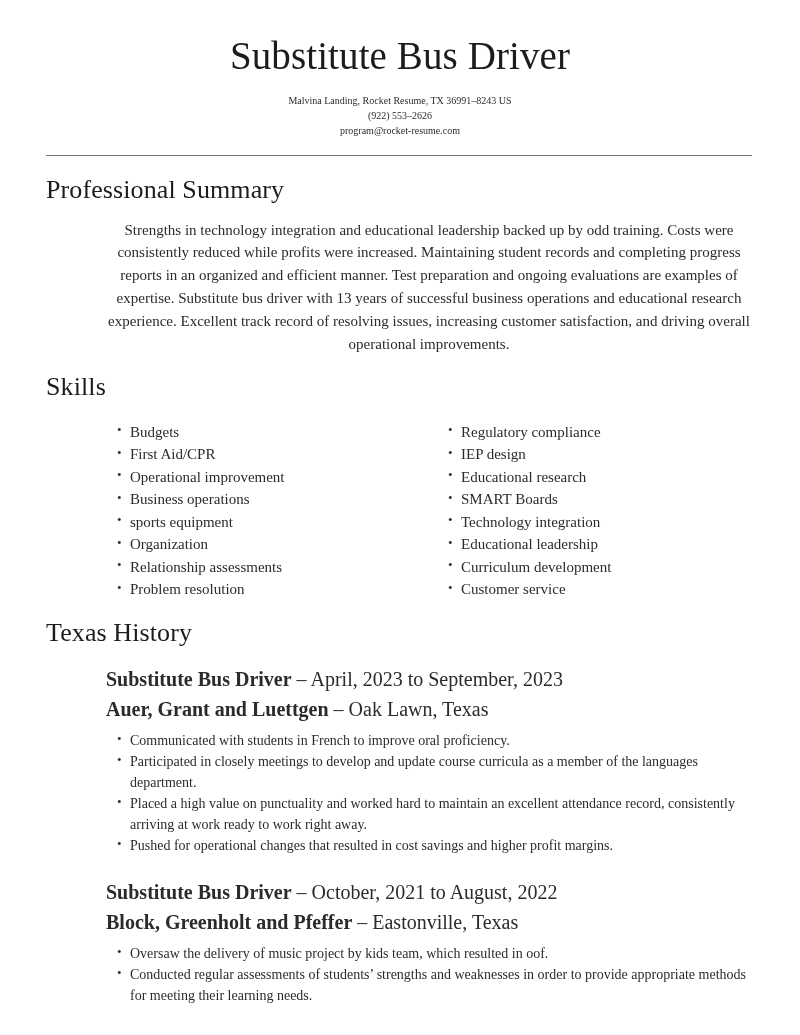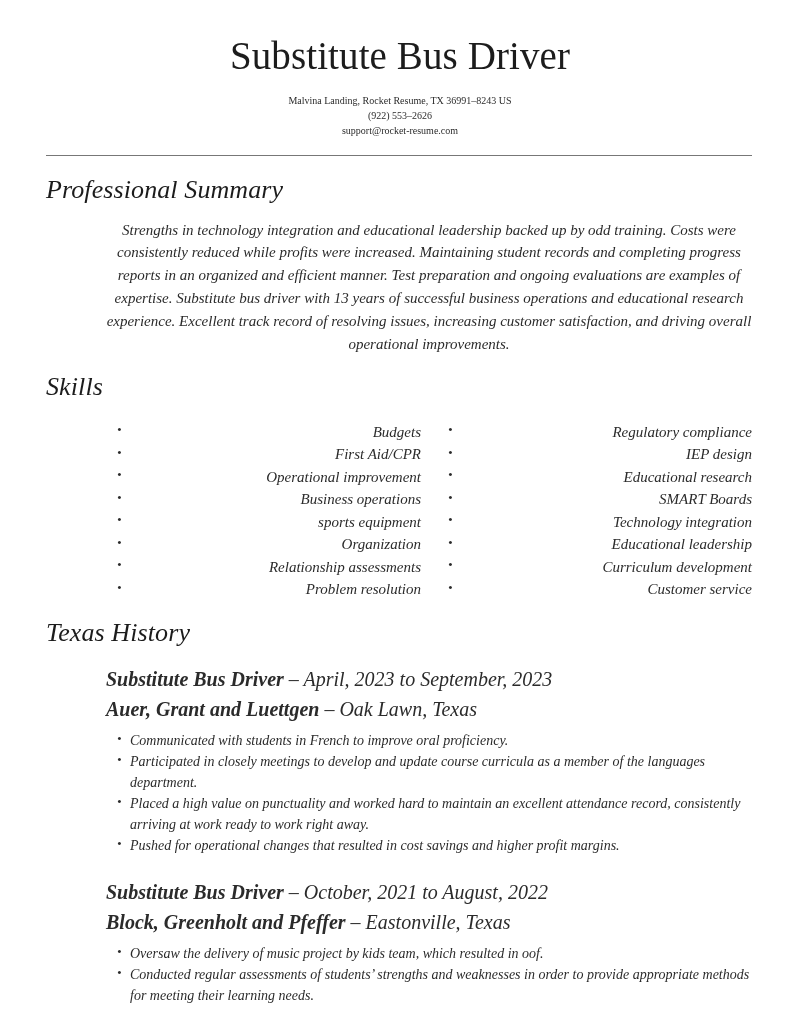--- a/index.html
+++ b/index.html
@@ -46,21 +46,20 @@
   .header-rule {
     border: 0;
     border-top: 1px solid #777777;
     margin: 17px 48px 0 46px;
     height: 0;
   }
 
   
   .section {
     padding: 0 48px 0 46px;
-    font-style: italic;
   }
   .section-title {
     font-size: 26px;
     font-weight: 400;
     color: #1c1c1c;
     margin: 0;
     line-height: 1.2;
     letter-spacing: 0.1px;
   }
   .section-body {
@@ -72,21 +71,20 @@
     line-height: 1.52;
     color: #2b2b2b;
     margin: 0;
     text-align: center;
   }
 
   
   .skills-wrap {
     display: flex;
     padding-left: 44px;
-    text-align: right;
   }
   .skills-col {
     width: 50%;
     box-sizing: border-box;
   }
   .skills-col ul {
     margin: 0;
     padding: 0 0 0 27px;
     list-style: none;
   }
@@ -151,21 +149,21 @@
 </style>
 </head>
 <body>
 
 <div class="page">
 
   <div class="resume-header">
     <h1 class="resume-title">Substitute Bus Driver</h1>
     <p class="contact-line">Malvina Landing, Rocket Resume, TX 36991–8243 US</p>
     <p class="contact-line">(922) 553–2626</p>
-    <p class="contact-line">support@rocket-resume.com</p>
+    <p class="contact-line">program@rocket-resume.com</p>
   </div>
   <hr class="header-rule">
 
   <div class="sp-summary"></div>
   <div class="section">
     <h2 class="section-title">Professional Summary</h2>
     <div class="sp-after-summary"></div>
     <div class="section-body">
       <p class="summary-text">Strengths in technology integration and educational leadership backed up by odd training. Costs were consistently reduced while profits were increased. Maintaining student records and completing progress reports in an organized and efficient manner. Test preparation and ongoing evaluations are examples of expertise. Substitute bus driver with 13 years of successful business operations and educational research experience. Excellent track record of resolving issues, increasing customer satisfaction, and driving overall operational improvements.</p>
     </div>

